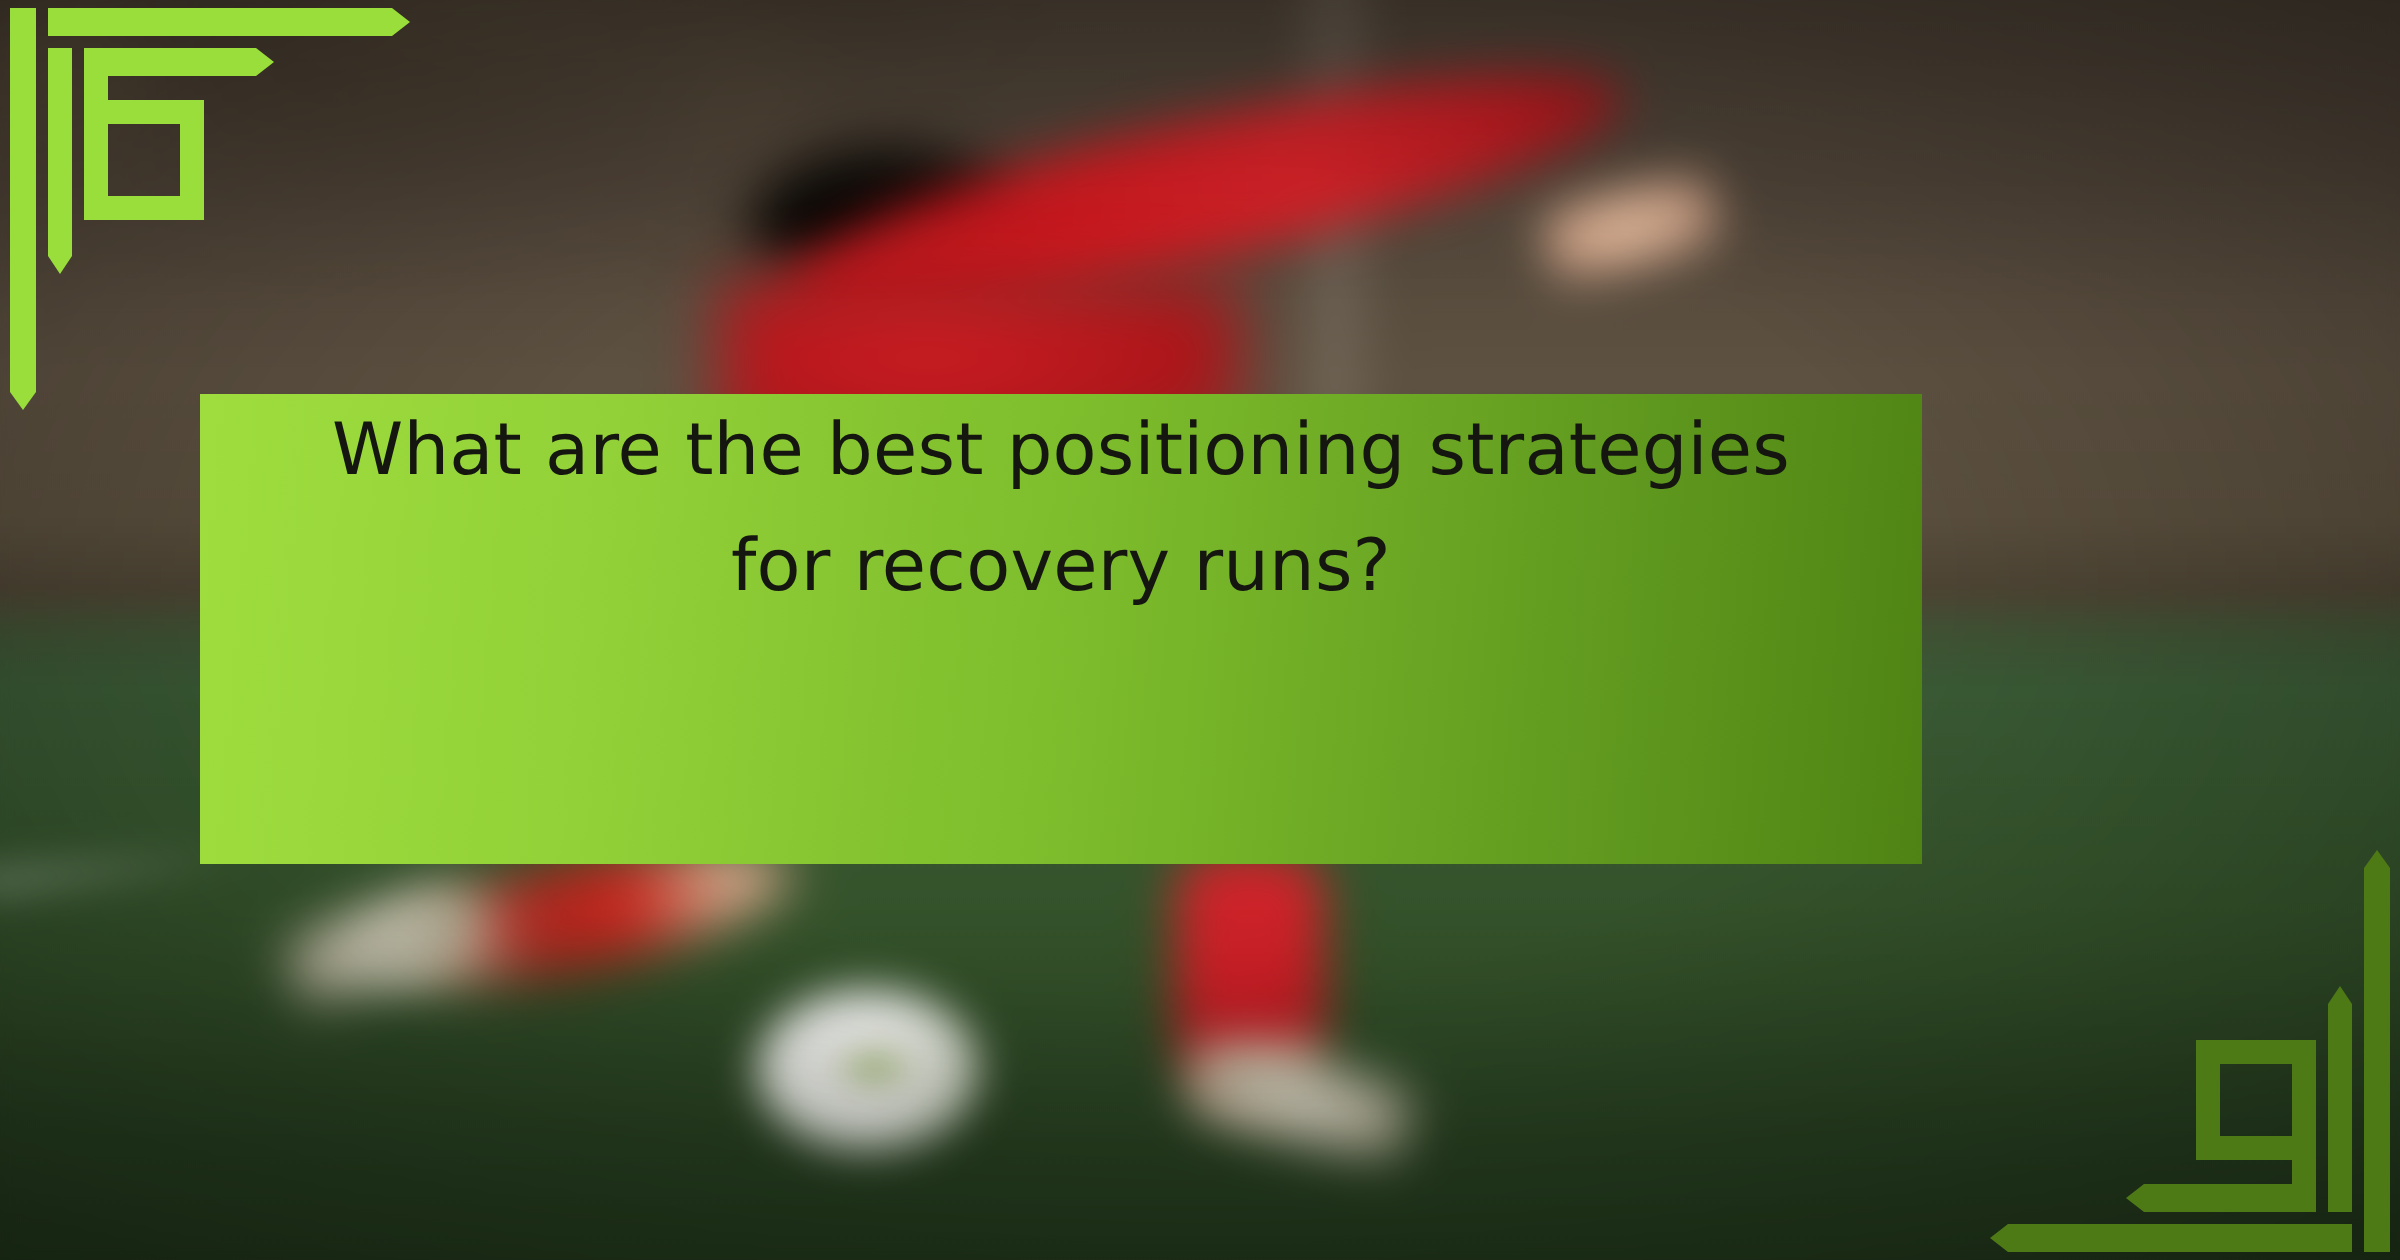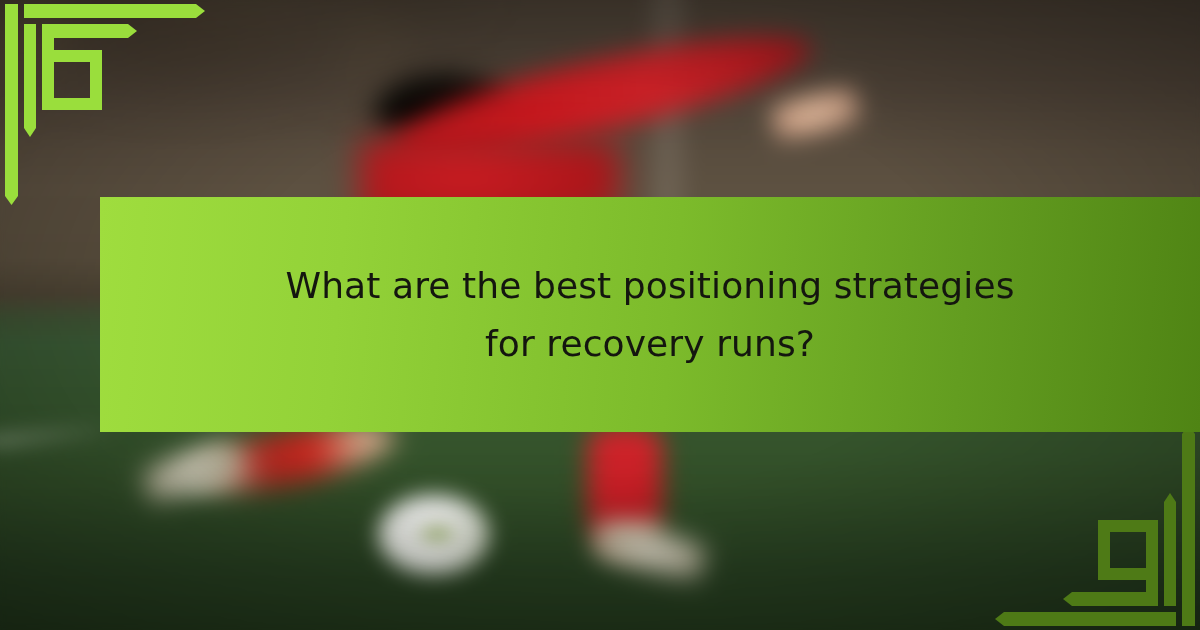--- a/index.html
+++ b/index.html
@@ -182,25 +182,24 @@
   }
   .ornament.tl { left: 0; top: 0; }
   .ornament.br { right: 0; bottom: 0; transform: rotate(180deg); }
   .ornament svg { display: block; width: 210px; height: 210px; }
 
   
   .headline-card {
     position: absolute;
     left: 100px;
     top: 197px;
-    width: 1100px;
+    width: 861px;
     height: 235px;
     background: linear-gradient(95deg, #9fdd3e 0%, #93d238 22%, #7cbb2b 52%, #639d20 78%, #4f8414 100%);
     display: flex;
-    align-items: center;
     justify-content: center;
     box-sizing: border-box;
     padding: 0 46px;
   }
   .headline-text {
     margin: 0;
     font-size: 36px;
     line-height: 58px;
     font-weight: 400;
     color: #14160f;

